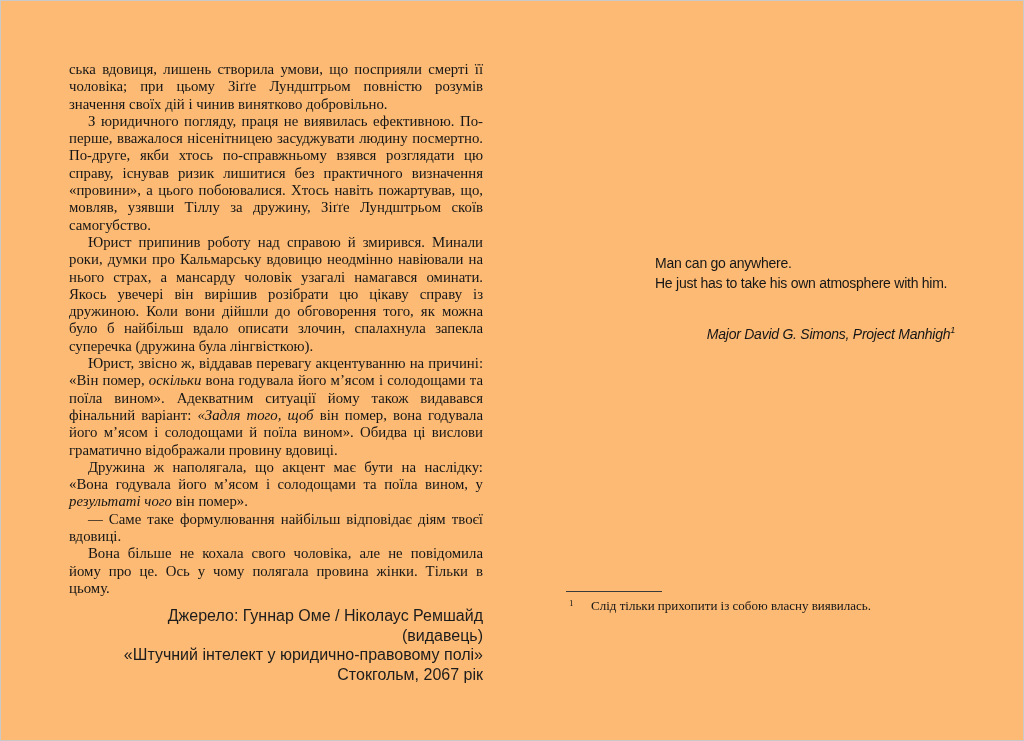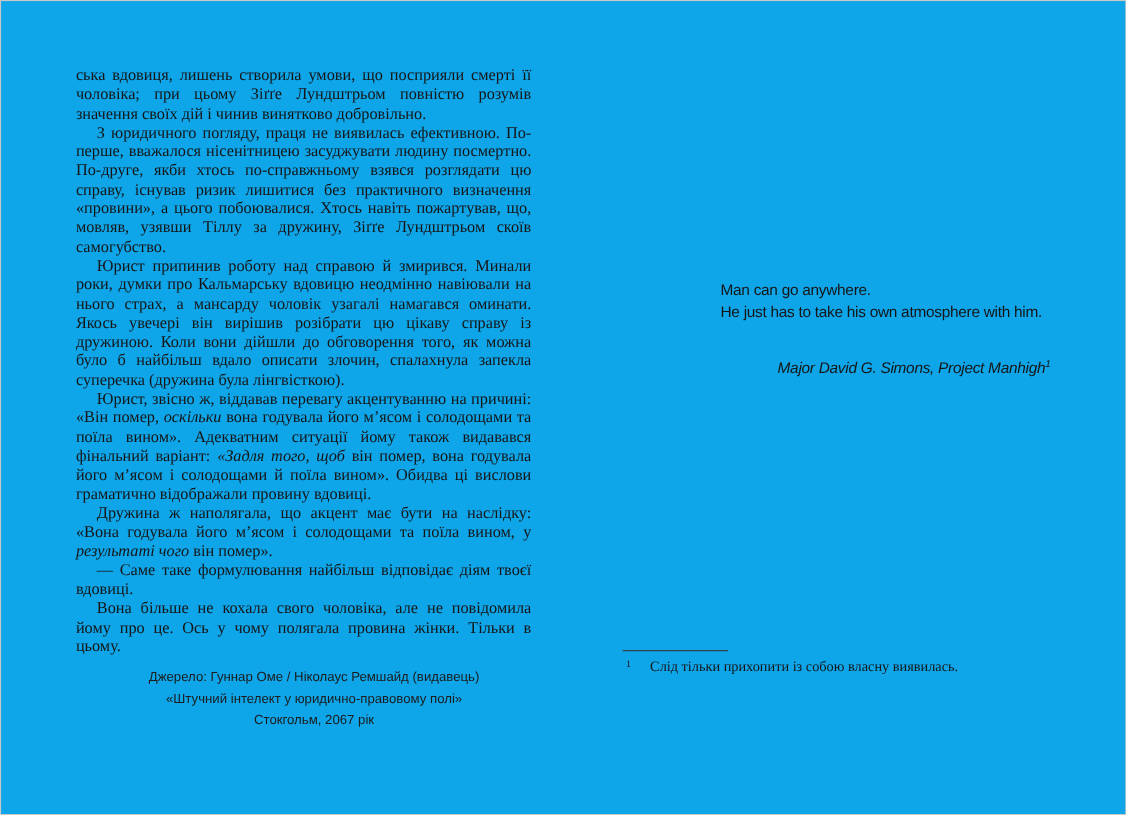--- a/index.html
+++ b/index.html
@@ -8,43 +8,43 @@
     background: #ffffff;
     font-family: "Liberation Serif", serif;
     color: #161616;
     overflow: hidden;
   }
   .spread {
     position: relative;
     width: 1024px; height: 741px;
     box-sizing: border-box;
     border: 1px solid #c9c9c9;
-    background: #0ea5e9;
+    background: #fdba74;
   }
 
   
   .left-text {
     position: absolute;
     left: 68px; top: 60px; width: 414px;
     font-family: "Liberation Serif", serif;
     font-size: 14.8px;
     line-height: 17.3px;
     text-align: justify;
     color: #161616;
   }
   .left-text p { margin: 0; }
   .left-text p.ind { text-indent: 19px; }
 
   .source-block {
     margin-top: 9px;
     margin-left: 19px;
     font-family: "Liberation Sans", sans-serif;
-    font-size: 12px;
+    font-size: 16px;
     line-height: 19.5px;
-    text-align: center;
+    text-align: right;
     color: #1c1c1c;
   }
 
   
   .epigraph {
     position: absolute;
     left: 654px; top: 252px; width: 300px;
     font-family: "Liberation Sans", sans-serif;
     font-size: 14px;
     letter-spacing: -0.25px;

